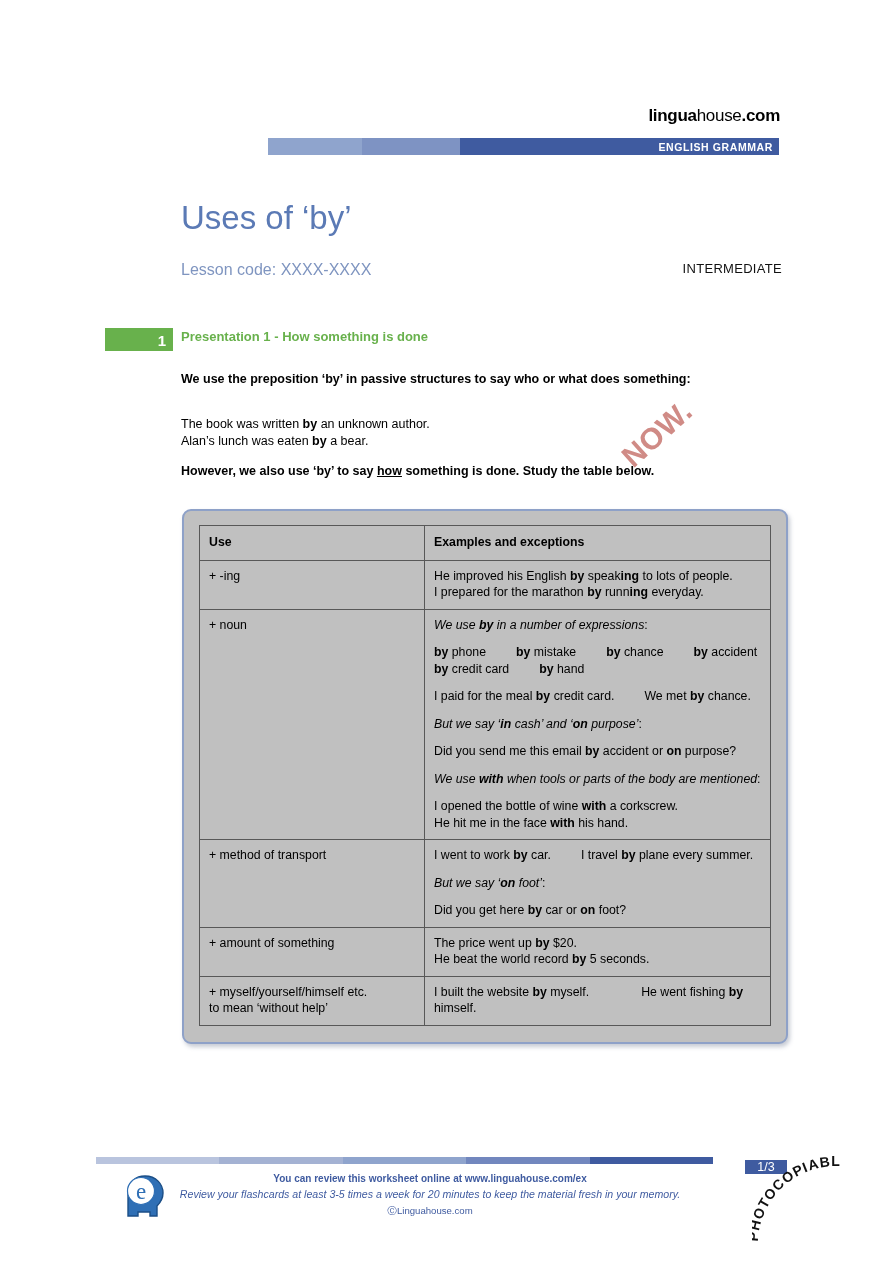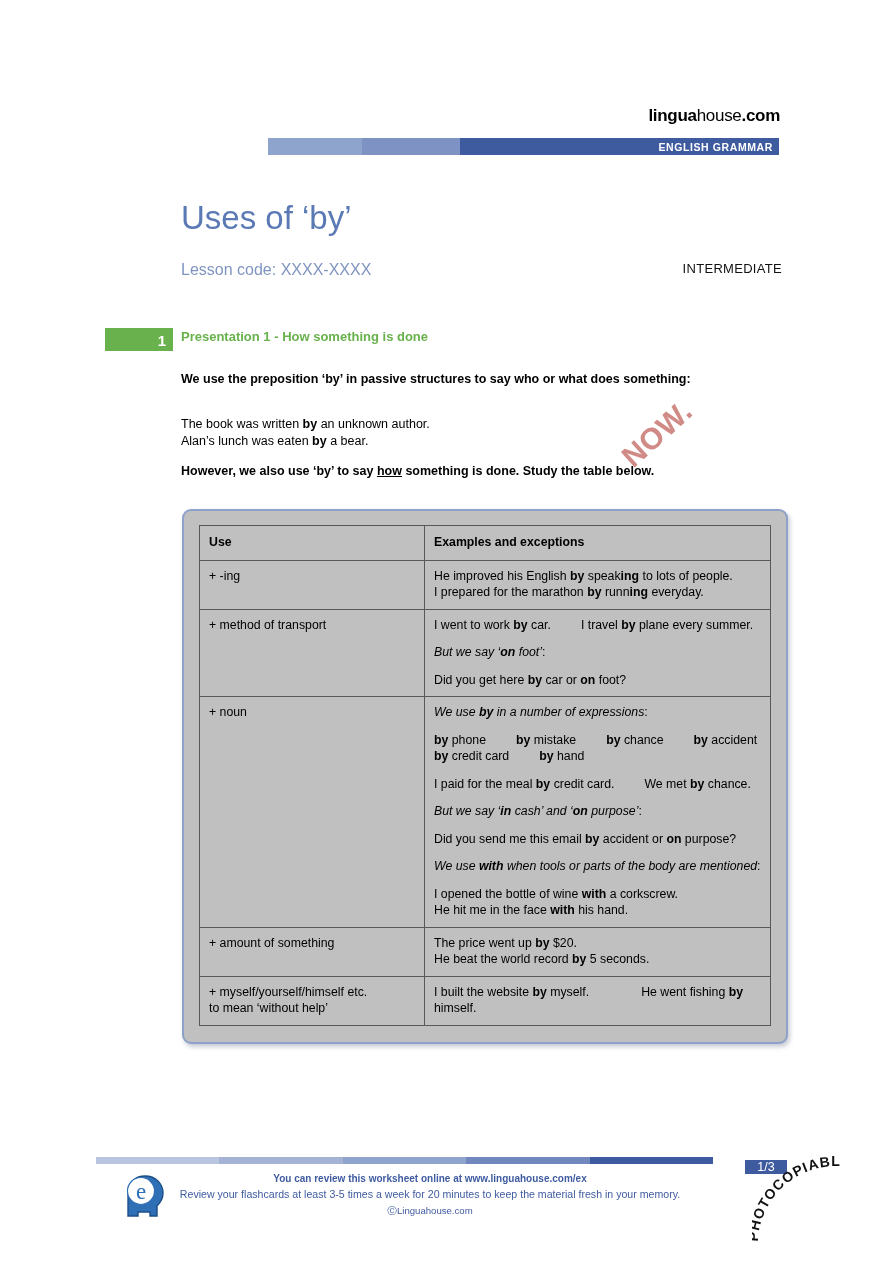--- a/index.html
+++ b/index.html
@@ -226,20 +226,21 @@
     color: #3f5ba0;
   }
   .foot-line1 {
     font-size: 10px;
     font-weight: bold;
     line-height: 16px;
   }
   .foot-line2 {
     font-size: 10.6px;
     line-height: 15px;
+    font-style: italic;
   }
   .foot-line3 {
     font-size: 9.6px;
     line-height: 15px;
     margin-top: 1px;
   }
   .page-badge {
     position: absolute;
     top: 1160px;
     left: 745px;
@@ -321,46 +322,46 @@
             <td class="col-use">
               <span class="cellline">+ -ing</span>
             </td>
             <td>
               <span class="cellline">He improved his English <b>by</b> speak<b>ing</b> to lots of people.</span>
               <span class="cellline">I prepared for the marathon <b>by</b> runn<b>ing</b> everyday.</span>
             </td>
           </tr>
           <tr>
             <td class="col-use">
-              <span class="cellline">+ method of transport</span>
-            </td>
-            <td>
-              <span class="cellline">I went to work <b>by</b> car.<span class="sp"></span>I travel <b>by</b> plane every summer.</span>
-              <span class="cellline gap"><i>But we say ‘<b>on</b> foot’</i>:</span>
-              <span class="cellline gap">Did you get here <b>by</b> car or <b>on</b> foot?</span>
-            </td>
-          </tr>
-          <tr>
-            <td class="col-use">
               <span class="cellline">+ noun</span>
             </td>
             <td>
               <span class="cellline"><i>We use <b>by</b> in a number of expressions</i>:</span>
               <span class="cellline gap"><b>by</b> phone<span class="sp"></span><b>by</b> mistake<span class="sp"></span><b>by</b> chance<span class="sp"></span><b>by</b> accident</span>
               <span class="cellline"><b>by</b> credit card<span class="sp"></span><b>by</b> hand</span>
               <span class="cellline gap">I paid for the meal <b>by</b> credit card.<span class="sp"></span>We met <b>by</b> chance.</span>
               <span class="cellline gap"><i>But we say ‘<b>in</b> cash’ and ‘<b>on</b> purpose’</i>:</span>
               <span class="cellline gap">Did you send me this email <b>by</b> accident or <b>on</b> purpose?</span>
               <span class="cellline gap"><i>We use <b>with</b> when tools or parts of the body are mentioned</i>:</span>
               <span class="cellline gap">I opened the bottle of wine <b>with</b> a corkscrew.</span>
               <span class="cellline">He hit me in the face <b>with</b> his hand.</span>
             </td>
           </tr>
           <tr>
             <td class="col-use">
+              <span class="cellline">+ method of transport</span>
+            </td>
+            <td>
+              <span class="cellline">I went to work <b>by</b> car.<span class="sp"></span>I travel <b>by</b> plane every summer.</span>
+              <span class="cellline gap"><i>But we say ‘<b>on</b> foot’</i>:</span>
+              <span class="cellline gap">Did you get here <b>by</b> car or <b>on</b> foot?</span>
+            </td>
+          </tr>
+          <tr>
+            <td class="col-use">
               <span class="cellline">+ amount of something</span>
             </td>
             <td>
               <span class="cellline">The price went up <b>by</b> $20.</span>
               <span class="cellline">He beat the world record <b>by</b> 5 seconds.</span>
             </td>
           </tr>
           <tr>
             <td class="col-use">
               <span class="cellline">+ myself/yourself/himself etc.</span>

